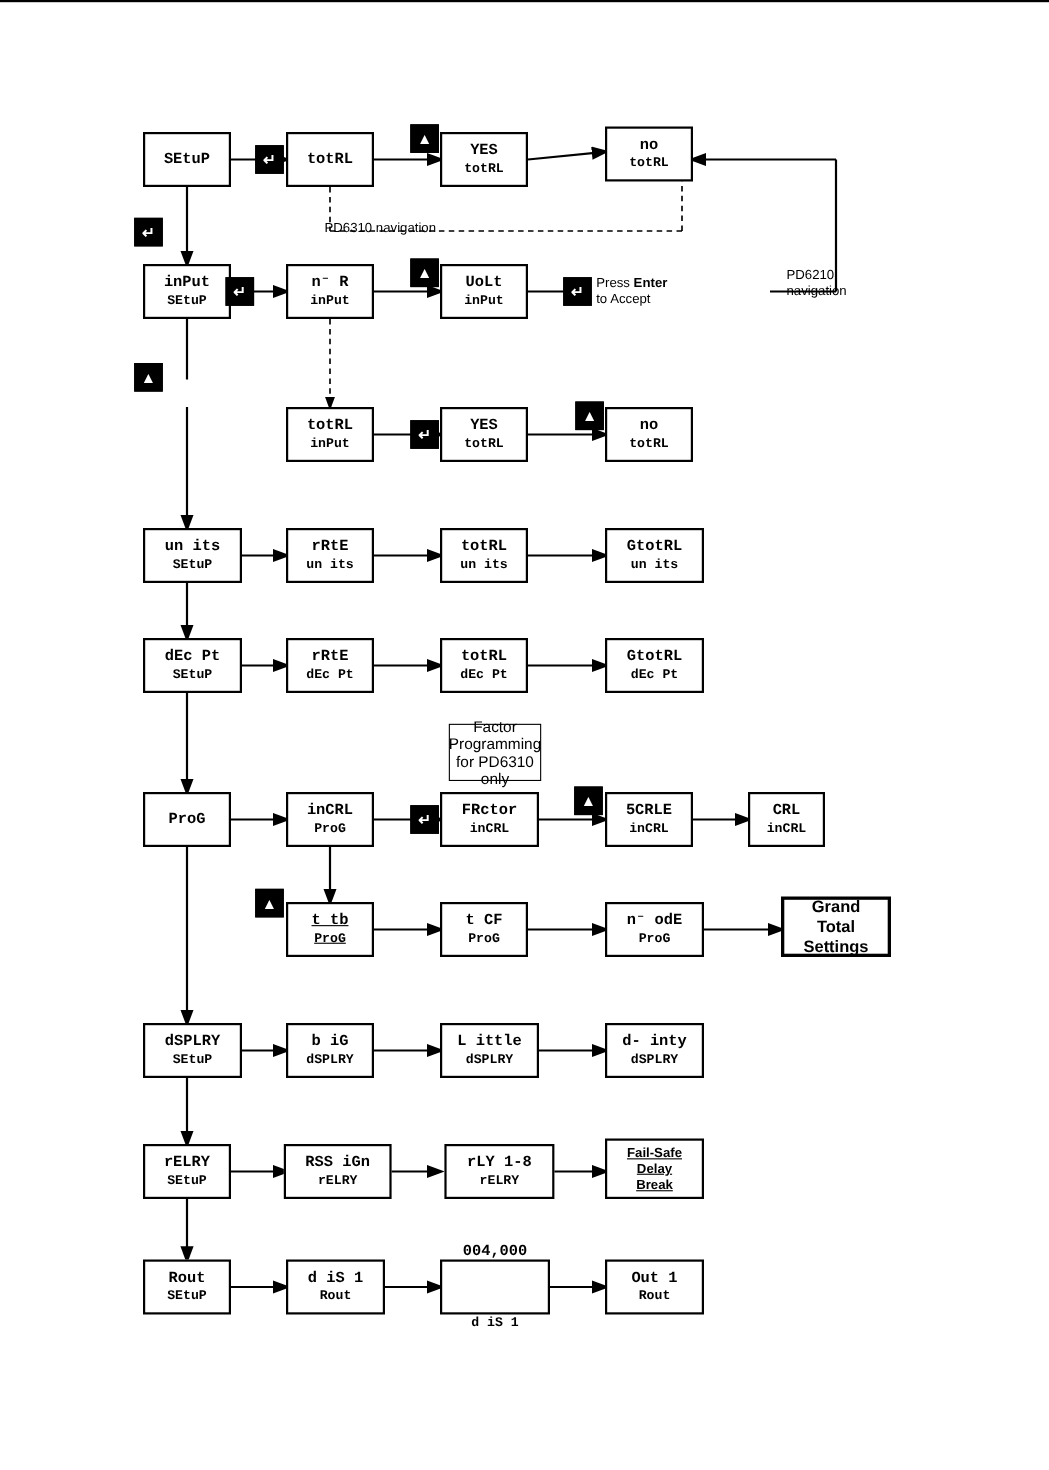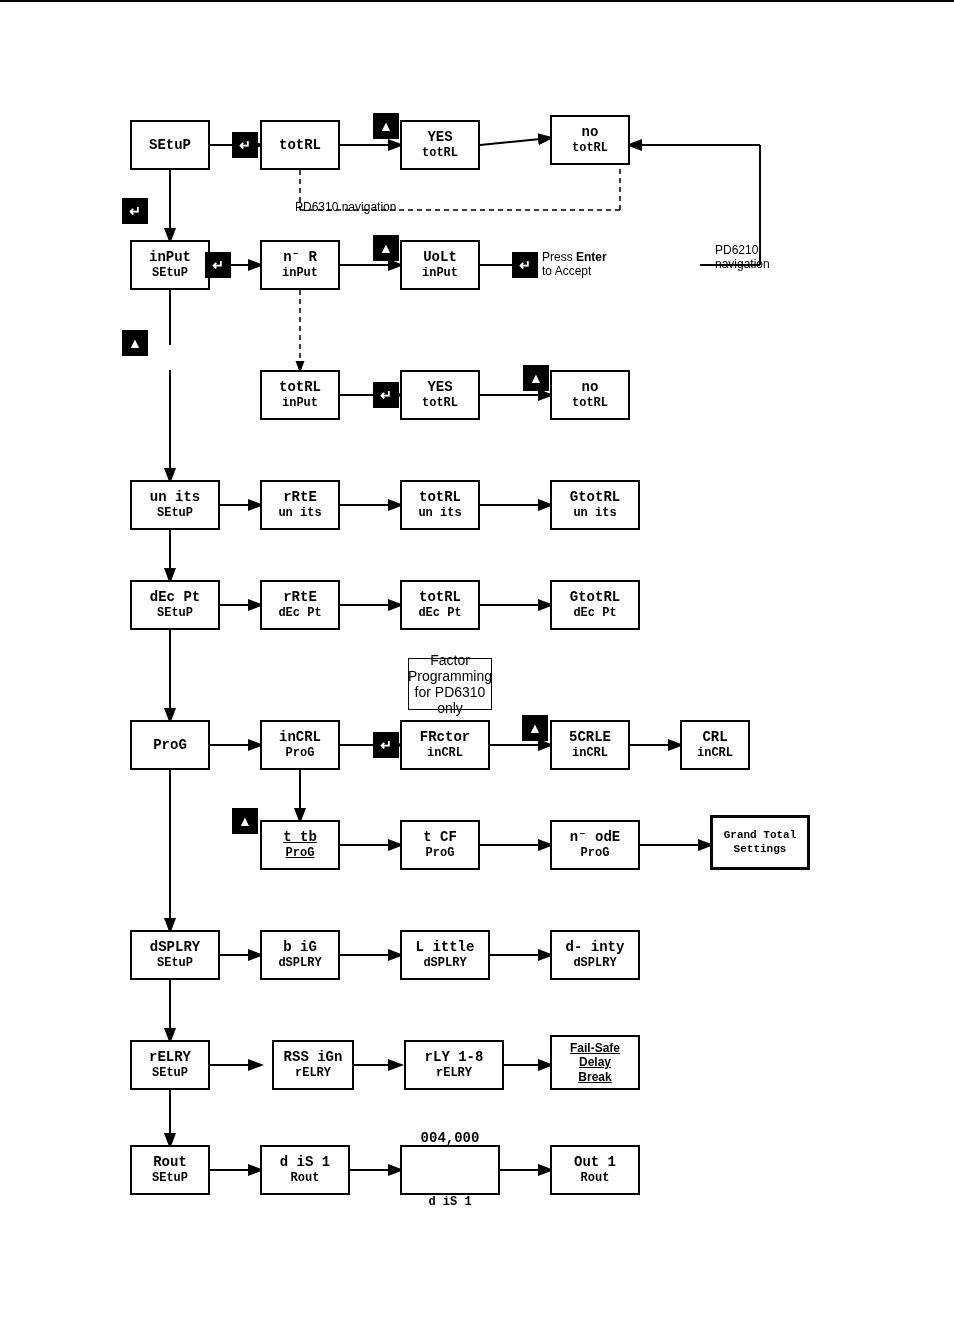--- a/index.html
+++ b/index.html
@@ -305,21 +305,21 @@
     </div>
     <div class="box" style="left:340px;top:760px;width:80px;height:50px;">
       <span class="line1">t  CF</span>
       <span class="line2">ProG</span>
     </div>
     <div class="box" style="left:490px;top:760px;width:90px;height:50px;">
       <span class="line1">n⁻ odE</span>
       <span class="line2">ProG</span>
     </div>
     <div class="box box-bold" style="left:650px;top:755px;width:100px;height:55px;">
-      <span style="font-size:11px;font-weight:bold;font-family:Liberation Mono, monospace;">Grand Total Settings</span>
+      <span style="font-size:15px;font-weight:bold;font-family:Liberation Sans, sans-serif;">Grand Total Settings</span>
     </div>
 
     <div class="box" style="left:70px;top:870px;width:90px;height:50px;">
       <span class="line1">dSPLRY</span>
       <span class="line2">SEtuP</span>
     </div>
     <div class="box" style="left:200px;top:870px;width:80px;height:50px;">
       <span class="line1">b iG</span>
       <span class="line2">dSPLRY</span>
     </div>
@@ -329,21 +329,21 @@
     </div>
     <div class="box" style="left:490px;top:870px;width:90px;height:50px;">
       <span class="line1">d- inty</span>
       <span class="line2">dSPLRY</span>
     </div>
 
     <div class="box" style="left:70px;top:980px;width:80px;height:50px;">
       <span class="line1">rELRY</span>
       <span class="line2">SEtuP</span>
     </div>
-    <div class="box" style="left:212px;top:980px;width:82px;height:50px;">
+    <div class="box" style="left:198px;top:980px;width:98px;height:50px;">
       <span class="line1">RSS iGn</span>
       <span class="line2">rELRY</span>
     </div>
     <div class="box" style="left:344px;top:980px;width:100px;height:50px;">
       <span class="line1">rLY  1-8</span>
       <span class="line2">rELRY</span>
     </div>
     <div class="box" style="left:490px;top:975px;width:90px;height:55px;">
       <span style="font-size:12px;font-family:Arial;text-decoration:underline;">Fail-Safe<br>Delay<br>Break</span>
     </div>

